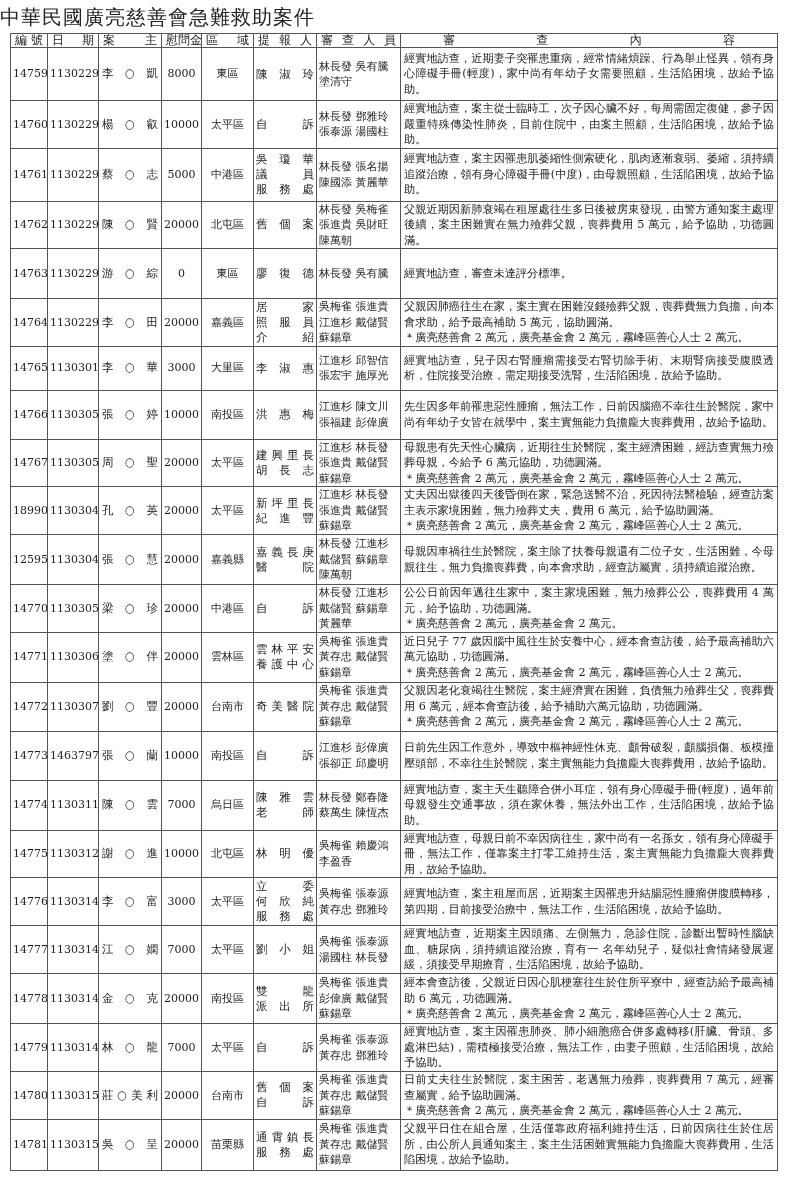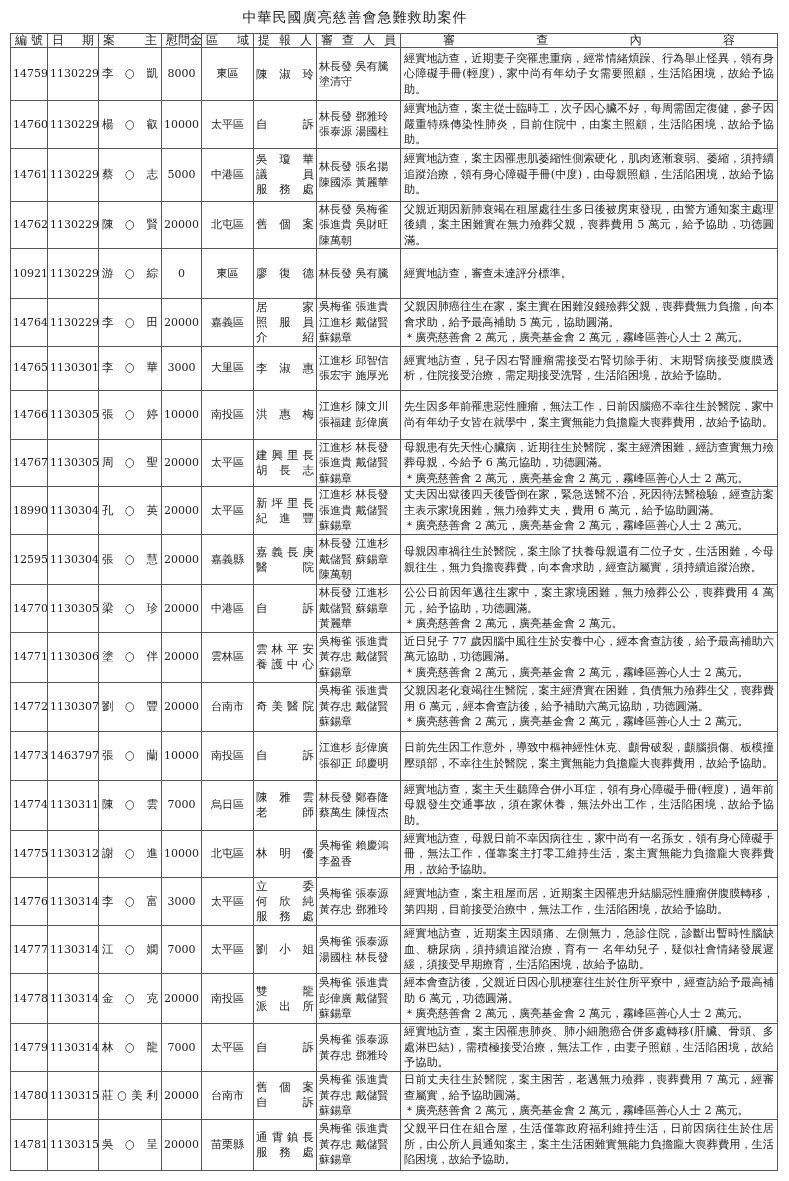--- a/index.html
+++ b/index.html
@@ -1,20 +1,20 @@
 <!DOCTYPE html>
 <html><head>
 <meta charset="utf-8">
 <style>
   html, body { margin:0; padding:0; background:#ffffff; }
   body { width:789px; height:1181px; position:relative; overflow:hidden;
          font-family: "DejaVu Serif", "Liberation Serif", serif; color:#222; }
-  .title { position:absolute; left:0; top:2px; width:710px; text-align:center;
+  .title { position:absolute; left:0; top:2px; width:710px; text-align:left;
            font-family:"DejaVu Sans","Liberation Sans",sans-serif;
-           font-size:14px; letter-spacing:1px; color:#222; line-height:30px; }
+           font-size:20px; letter-spacing:1px; color:#222; line-height:30px; }
   table { position:absolute; left:10px; top:33px; border-collapse:collapse;
           table-layout:fixed; width:767px; }
   td, th { border:1px solid #555; padding:0 2px; font-size:11.5px; line-height:15.5px;
            vertical-align:middle; overflow:hidden; font-weight:normal; }
   th { height:13px; font-size:12px; line-height:13px; }
   .c-no, .c-date, .c-amt, .c-area { text-align:center; font-size:11px; }
   .c-name { padding:0 3px; }
   .jus { display:flex; justify-content:space-between; }
   .rep-line { display:flex; justify-content:space-between; line-height:15px; }
   .c-rev { font-size:11px; line-height:15.5px; }
@@ -200,21 +200,21 @@
           </div>
         </td>
         <td class="c-rev">
           <div>林長發 吳梅雀</div>
           <div>張進貴 吳財旺</div>
           <div>陳萬朝</div>
         </td>
         <td class="c-content"><span>父親近期因新肺衰竭在租屋處往生多日後被房東發現，由警方通知案主處理後續，案主困難實在無力殮葬父親，喪葬費用 5 萬元，給予協助，功德圓滿。</span></td>
       </tr>
       <tr style="height: 50px;">
-        <td class="c-no">10921</td>
+        <td class="c-no">14763</td>
         <td class="c-date">1130229</td>
         <td class="c-name">
           <div class="jus">
             <span>游</span>
             <span>○</span>
             <span>綜</span>
           </div>
         </td>
         <td class="c-amt">0</td>
         <td class="c-area">東區</td>

